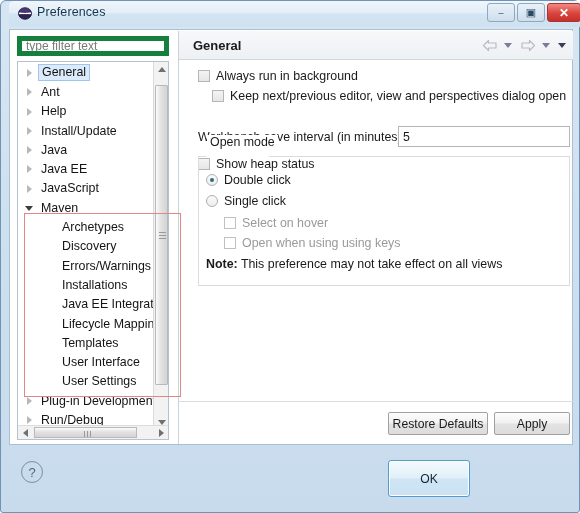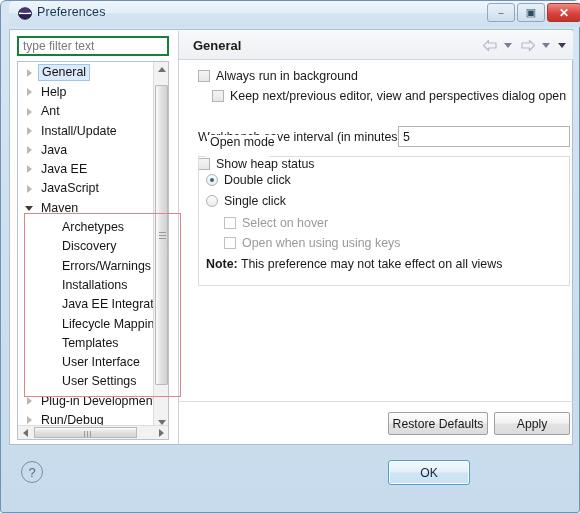--- a/index.html
+++ b/index.html
@@ -65,21 +65,21 @@
     position: absolute; left: 8px; top: 28px;
     width: 564px; height: 416px;
     background: #ffffff;
     border: 1px solid #a9bfd2;
   }
 
   
   #filter-input {
     position: absolute; left: 7px; top: 6px;
     width: 152px; height: 20px;
-    border: 2px solid #15803d;
+    border: 5px solid #15803d;
     background: #ffffff;
     font-family: "Liberation Sans", sans-serif;
     font-size: 12px;
     color: #be185d;
     padding: 0 4px;
     outline: none;
   }
   #filter-input::placeholder { color: #7a7a7a; opacity: 1; }
 
   #tree-frame {
@@ -342,21 +342,21 @@
     position: absolute; left: 20px; top: 14px;
     width: 22px; height: 22px;
     border: 1.3px solid #7b8fa3;
     border-radius: 50%;
     display: flex; align-items: center; justify-content: center;
     font-size: 13px; color: #55687a;
     background: transparent;
   }
   #btn-ok {
     position: absolute; left: 387px; top: 13px;
-    width: 82px; height: 25px;
+    width: 82px; height: 37px;
     background: linear-gradient(to bottom,#f4fafd,#e2eff8 48%,#cfe5f4 52%,#c9e1f3);
     border: 1px solid #4f9fcd;
     border-radius: 3px;
     box-shadow: 0 0 0 1px #ffffff inset;
     display: flex; align-items: center; justify-content: center;
     font-size: 12.2px; color: #10283a;
   }
   #btn-cancel {
     position: absolute; left: 477px; top: 13px;
     width: 82px; height: 25px;
@@ -396,25 +396,25 @@
     <input id="filter-input" type="text" placeholder="type filter text" style="">
 
     <div id="tree-frame">
       <div id="tree-list">
           <div class="tnode selected">
             <span class="tarrow collapsed"></span>
             <span class="tlabel">General</span>
           </div>
           <div class="tnode">
             <span class="tarrow collapsed"></span>
+            <span class="tlabel">Ant</span>
+          </div>
+          <div class="tnode">
+            <span class="tarrow collapsed"></span>
             <span class="tlabel">Help</span>
-          </div>
-          <div class="tnode">
-            <span class="tarrow collapsed"></span>
-            <span class="tlabel">Ant</span>
           </div>
           <div class="tnode">
             <span class="tarrow collapsed"></span>
             <span class="tlabel">Install/Update</span>
           </div>
           <div class="tnode">
             <span class="tarrow collapsed"></span>
             <span class="tlabel">Java</span>
           </div>
           <div class="tnode">

